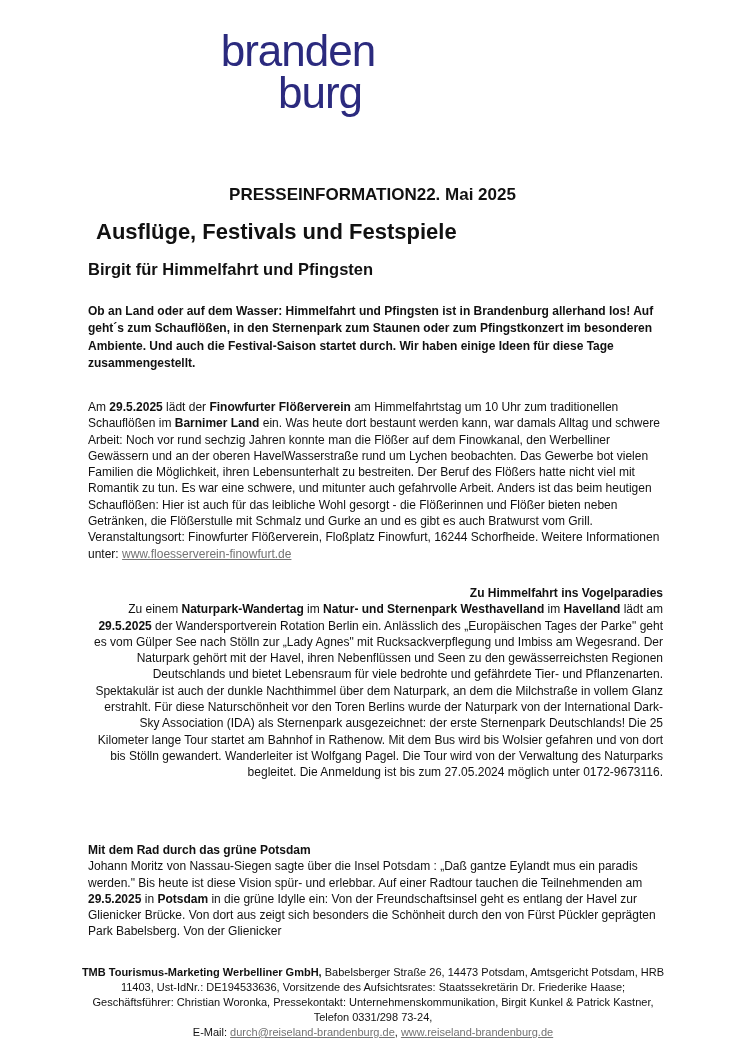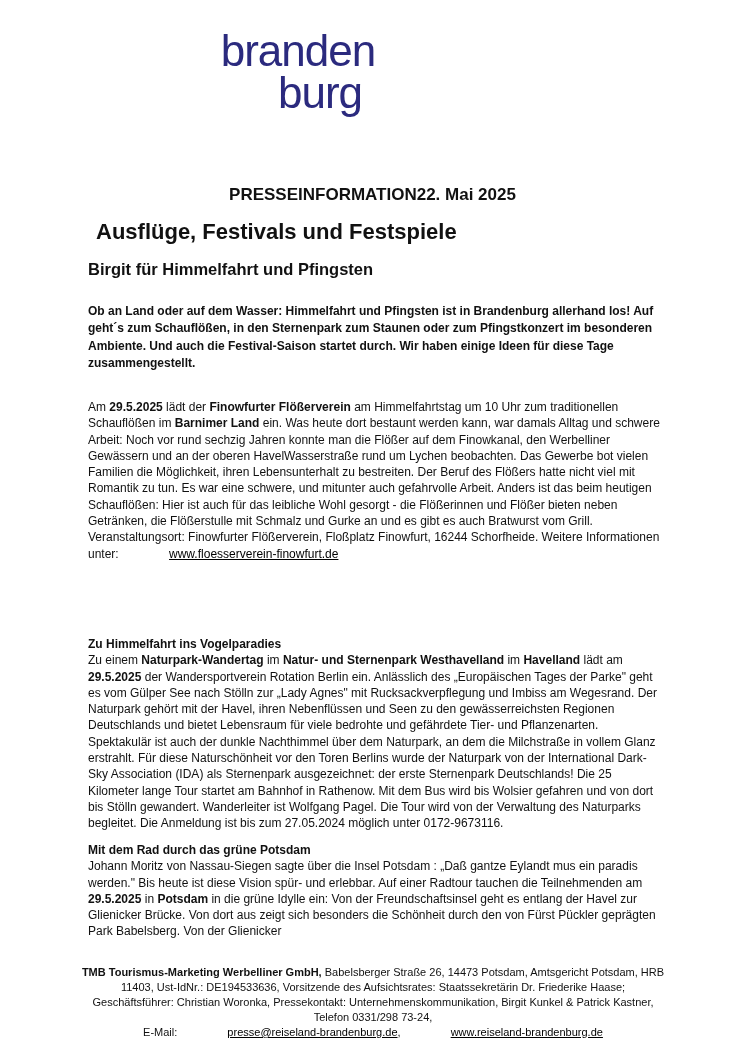--- a/index.html
+++ b/index.html
@@ -10,24 +10,24 @@
   .header-row { position: absolute; left: 88px; right: 89px; top: 185px; display: flex;
                 justify-content: center; font-weight: bold; font-size: 17px; }
   .subtitle { position: absolute; left: 96px; top: 219px; font-weight: bold; font-size: 22px; }
   .subtitle2 { position: absolute; left: 88px; top: 260px; font-weight: bold; font-size: 16.5px; }
   .lead { position: absolute; left: 88px; width: 575px; top: 303px; font-weight: bold;
           font-size: 12px; line-height: 17.3px; }
   .section { position: absolute; left: 88px; width: 575px; font-size: 12px; line-height: 16.3px; }
   .section h3 { margin: 0; font-size: 12px; font-weight: bold; line-height: 16.3px; }
   .section p { margin: 0; }
   .s1 { top: 399px; }
-  .s2 { top: 636px; }
+  .s2 { top: 585px; text-align: right; }
   .s3 { top: 842px; }
   b { font-weight: bold; }
-  a { color: #000000; text-decoration: underline; margin-left: 47px; }
+  a { color: #737373; text-decoration: underline; }
   .footer { position: absolute; left: 80px; right: 80px; top: 965px; text-align: center;
             font-size: 11px; line-height: 15px; color: #111; }
 </style>
 </head>
 <body>
 
 <div class="logo">
   <svg width="200" height="90" viewBox="0 0 200 90">
     <text x="98" y="38" text-anchor="middle" font-family="Liberation Sans, sans-serif" font-size="44" fill="#2b2a7e" letter-spacing="-1">branden</text>
     <text x="120" y="80" text-anchor="middle" font-family="Liberation Sans, sans-serif" font-size="44" fill="#2b2a7e" letter-spacing="-1">burg</text>
@@ -52,14 +52,14 @@
   <p><span>Zu einem </span><b>Naturpark-Wandertag</b><span> im </span><b>Natur- und Sternenpark Westhavelland</b><span> im </span><b>Havelland</b><span> lädt am </span><b>29.5.2025</b><span> der Wandersportverein Rotation Berlin ein. Anlässlich des „Europäischen Tages der Parke" geht es vom Gülper See nach Stölln zur „Lady Agnes" mit Rucksackverpflegung und Imbiss am Wegesrand. Der Naturpark gehört mit der Havel, ihren Nebenflüssen und Seen zu den gewässerreichsten Regionen Deutschlands und bietet Lebensraum für viele bedrohte und gefährdete Tier- und Pflanzenarten. Spektakulär ist auch der dunkle Nachthimmel über dem Naturpark, an dem die Milchstraße in vollem Glanz erstrahlt. Für diese Naturschönheit vor den Toren Berlins wurde der Naturpark von der International Dark-Sky Association (IDA) als Sternenpark ausgezeichnet: der erste Sternenpark Deutschlands! Die 25 Kilometer lange Tour startet am Bahnhof in Rathenow. Mit dem Bus wird bis Wolsier gefahren und von dort bis Stölln gewandert. Wanderleiter ist Wolfgang Pagel. Die Tour wird von der Verwaltung des Naturparks begleitet. Die Anmeldung ist bis zum 27.05.2024 möglich unter 0172-9673116.</span></p>
 </div>
 
 <div class="section s3">
   <h3>Mit dem Rad durch das grüne Potsdam</h3>
   <p><span>Johann Moritz von Nassau-Siegen sagte über die Insel Potsdam : „Daß gantze Eylandt mus ein paradis werden." Bis heute ist diese Vision spür- und erlebbar. Auf einer Radtour tauchen die Teilnehmenden am </span><b>29.5.2025</b><span> in </span><b>Potsdam</b><span> in die grüne Idylle ein: Von der Freundschaftsinsel geht es entlang der Havel zur Glienicker Brücke. Von dort aus zeigt sich besonders die Schönheit durch den von Fürst Pückler geprägten Park Babelsberg. Von der Glienicker</span></p>
 </div>
 
 <div class="footer">
   <b>TMB Tourismus-Marketing Werbelliner GmbH,</b><span> Babelsberger Straße 26, 14473 Potsdam, Amtsgericht Potsdam, HRB 11403, Ust-IdNr.: DE194533636, Vorsitzende des Aufsichtsrates: Staatssekretärin  Dr. Friederike Haase; Geschäftsführer: Christian Woronka, Pressekontakt: Unternehmenskommunikation, Birgit Kunkel &amp; Patrick Kastner, Telefon 0331/298 73-24,</span><br>
-  <span>E-Mail: </span><a>presse@reiseland-brandenburg.de</a><span>, </span><a>www.reiseland-brandenburg.de</a>
+  <span>E-Mail: </span><a>durch@reiseland-brandenburg.de</a><span>, </span><a>www.reiseland-brandenburg.de</a>
 </div>
 
 </body></html>

